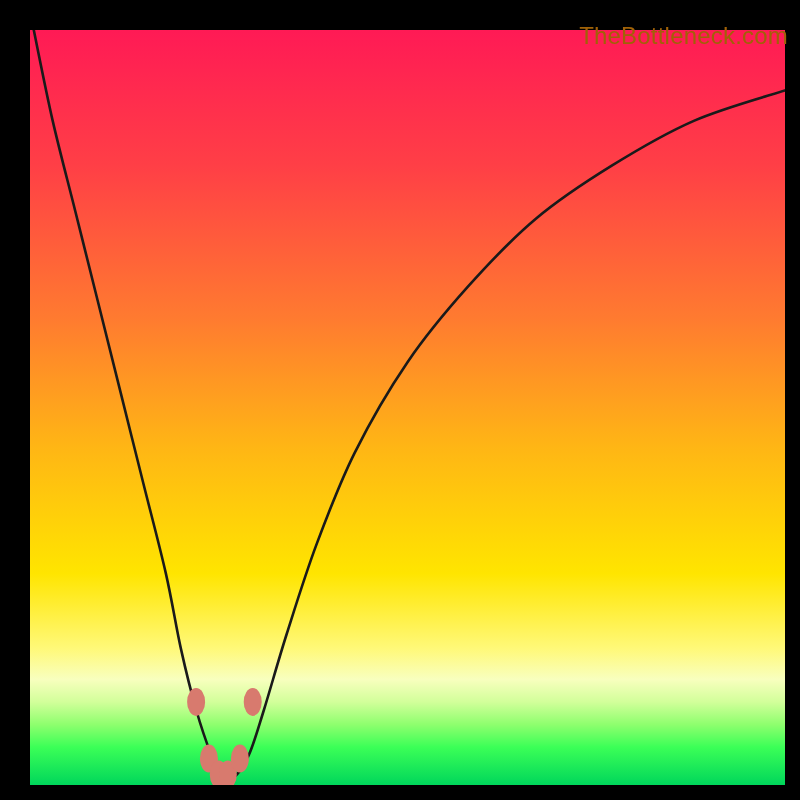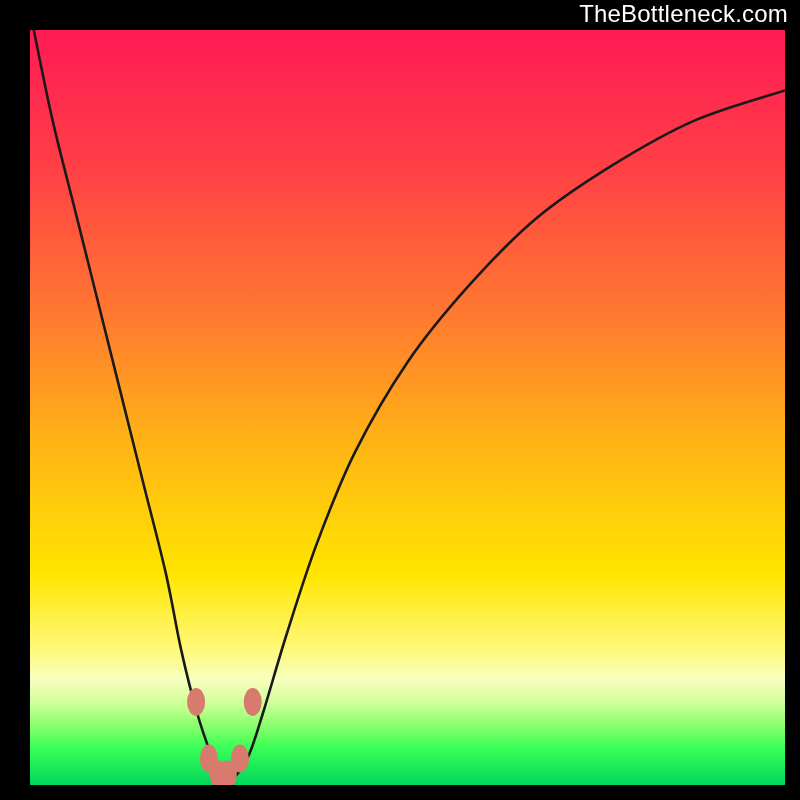--- a/index.html
+++ b/index.html
@@ -19,23 +19,23 @@
   .plot {
     position: absolute;
     left: 30px;
     top: 30px;
     width: 755px;
     height: 755px;
     overflow: hidden;
   }
   .watermark {
     position: absolute;
-    top: 0;
+    top: 22px;
     right: 12px;
-    color: #ffffff;
+    color: #a16207;
     font-size: 24px;
     font-weight: 400;
     letter-spacing: 0.2px;
     z-index: 20;
   }
   svg {
     position: absolute;
     inset: 0;
   }
 </style>

